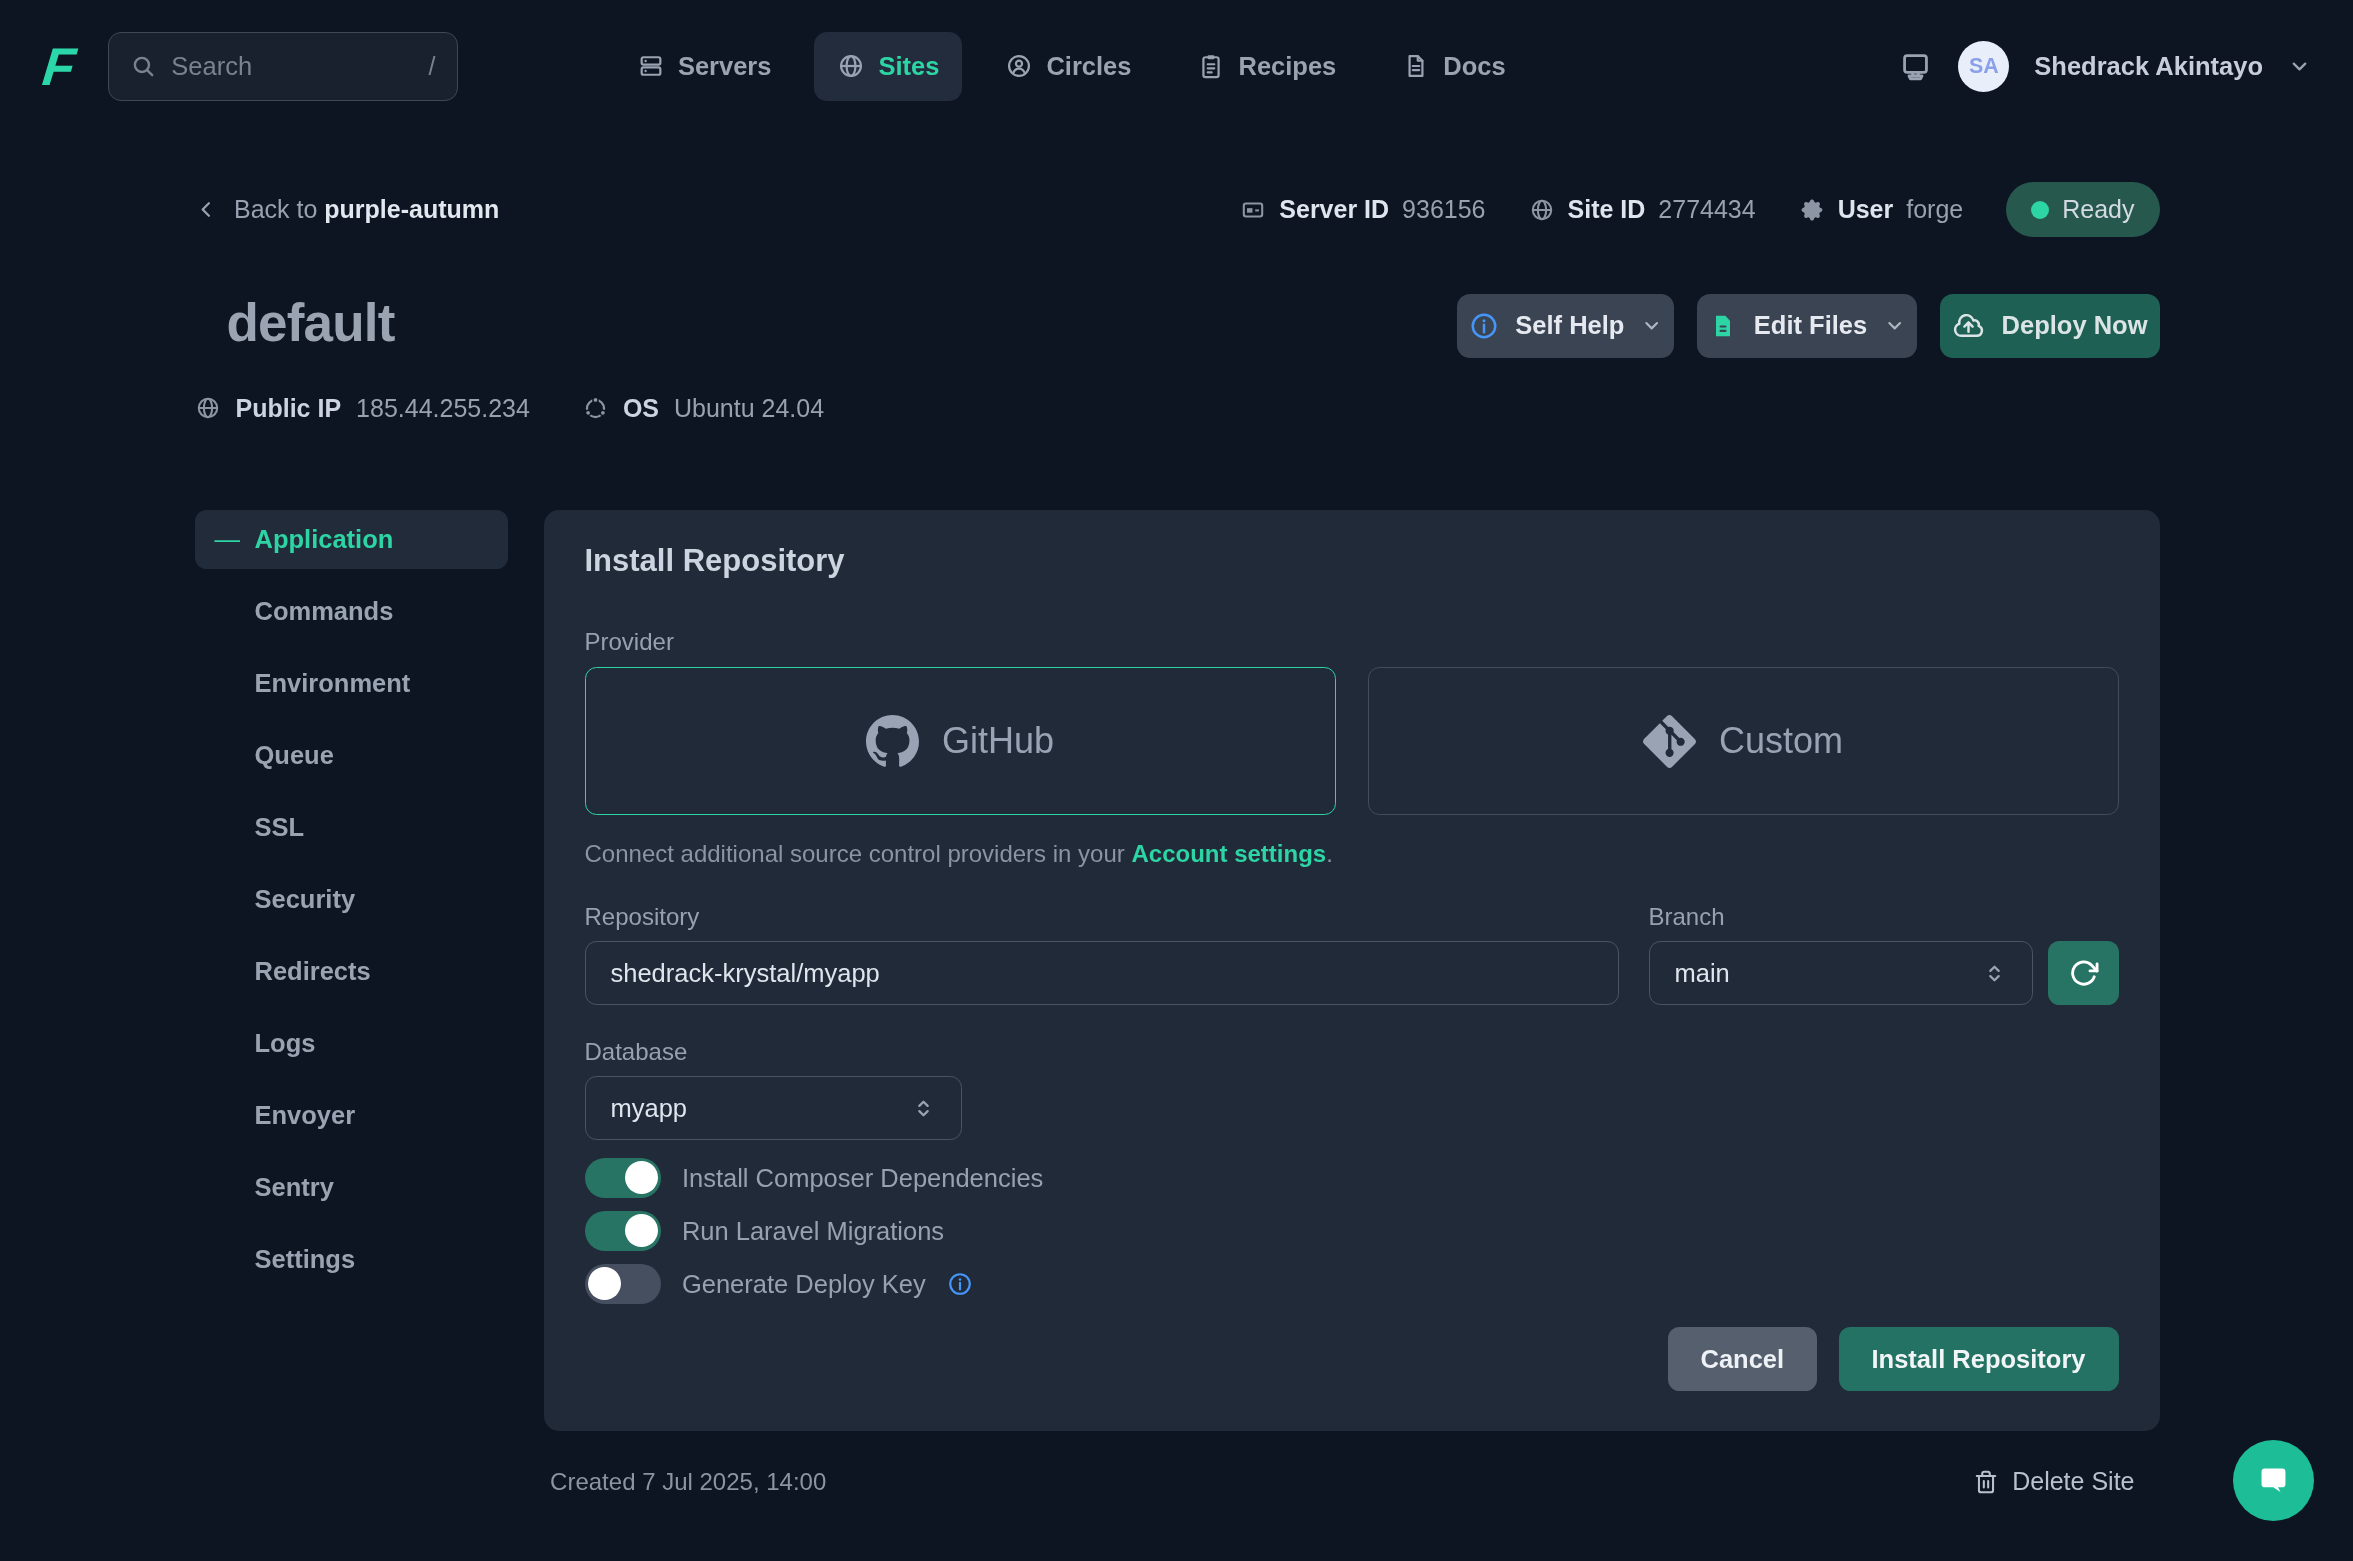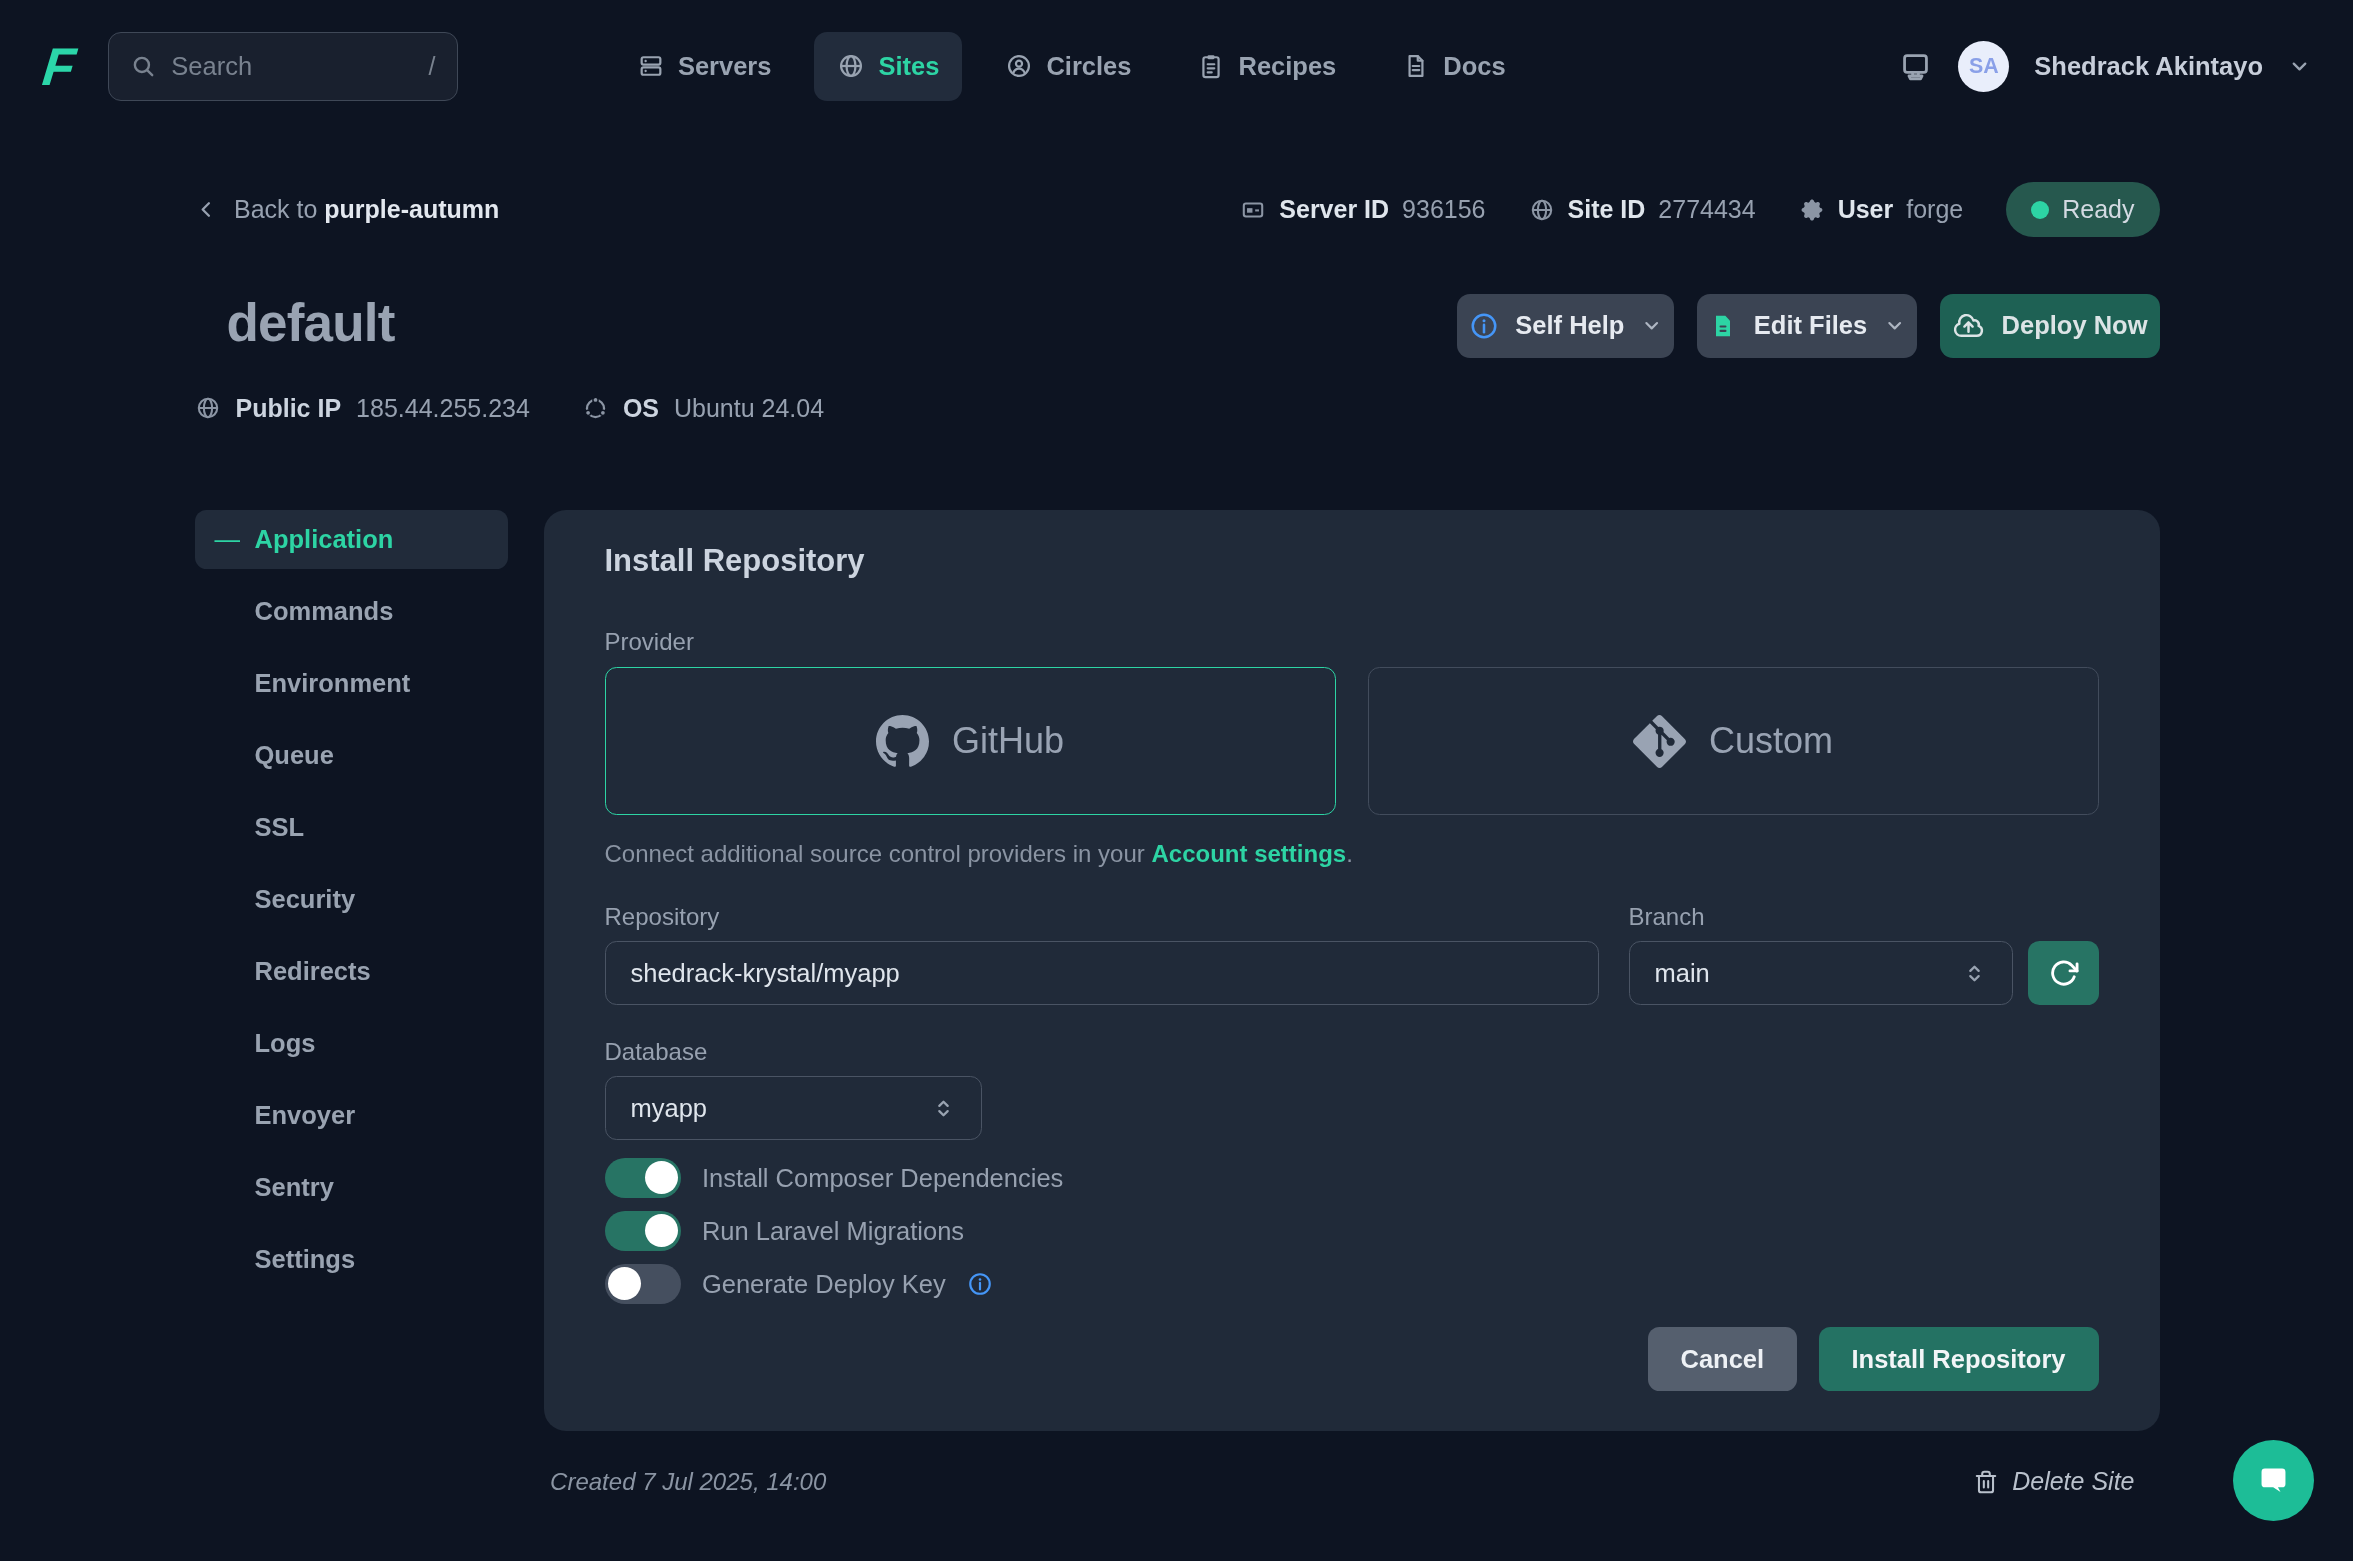--- a/index.html
+++ b/index.html
@@ -62,21 +62,21 @@
   
   .main { margin-top:87px; display:flex; gap:36px; align-items:flex-start; }
   .sidebar { width:313px; flex-shrink:0; }
   .side-item { height:59px; margin-bottom:13px; display:flex; align-items:center; border-radius:11.5px;
                color:#99a3b1; font-size:25.5px; font-weight:600; padding-left:20px; gap:15px; cursor:pointer; }
   .side-item .dash { width:25px; opacity:0; font-weight:400; }
   .side-item.active { background:#212b3a; color:#2dd4a4; }
   .side-item.active .dash { opacity:1; }
 
   .main-right { flex:1; }
-  .card { background:#202a39; border-radius:22px; padding:33px 61px 40px; }
+  .card { background:#202a39; border-radius:15px; padding:33px 41px 40px; }
   .card h2 { font-size:31px; font-weight:700; color:#ccd4df; }
   .label { font-size:24px; color:#97a1b0; }
   .provider-label { margin-top:49px; }
   .providers { margin-top:11.5px; display:flex; gap:32px; }
   .provider { flex:1; height:148px; border:1.6px solid #424c5c; border-radius:11.5px; background:transparent;
               display:flex; align-items:center; justify-content:center; gap:23px; color:#99a3b3;
               font-size:36px; cursor:pointer; }
   .provider.selected { border-color:#2dd4a4; }
   .provider svg { fill:#99a3b3; }
   .hint { margin-top:25px; font-size:24px; color:#8a94a3; }
@@ -103,21 +103,21 @@
   .switch .knob { position:absolute; top:3.3px; left:3.3px; width:33px; height:33px; border-radius:50%; background:#fff; }
   .switch.on { background:#277464; }
   .switch.on .knob { left:40px; }
   .toggle-label { font-size:25.5px; color:#97a1b0; }
 
   .form-actions { margin-top:23px; display:flex; justify-content:flex-end; gap:21.4px; }
   .btn-cancel { background:#555f6e; color:#eef1f5; height:64px; padding:0 33px; border-radius:11.5px; }
   .btn-submit { background:#247263; color:#f2f5f7; height:64px; padding:0 33px; border-radius:11.5px; }
 
   .footer-row { margin-top:36px; display:flex; justify-content:space-between; align-items:center;
-                padding:0 25px 0 6.6px;font-style:italic; }
+                padding:0 25px 0 6.6px; }
   .created { font-size:24px; color:#8a94a3; }
   .delete-site { display:flex; align-items:center; gap:13px; font-size:25px; color:#b9c1cc; cursor:pointer; }
 
   .chat-fab { position:absolute; right:40px; top:1440px; width:81px; height:81px; border-radius:50%;
               background:#1dbd97; display:flex; align-items:center; justify-content:center; cursor:pointer; }
 </style>
 </head>
 <body>
 
 <div class="topnav">

